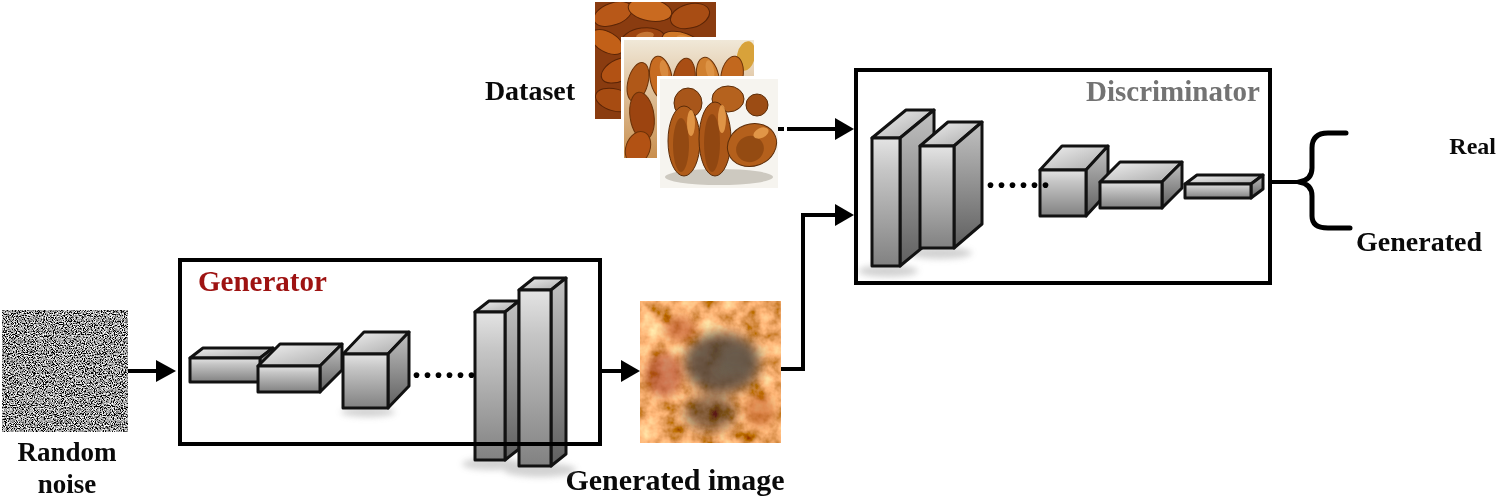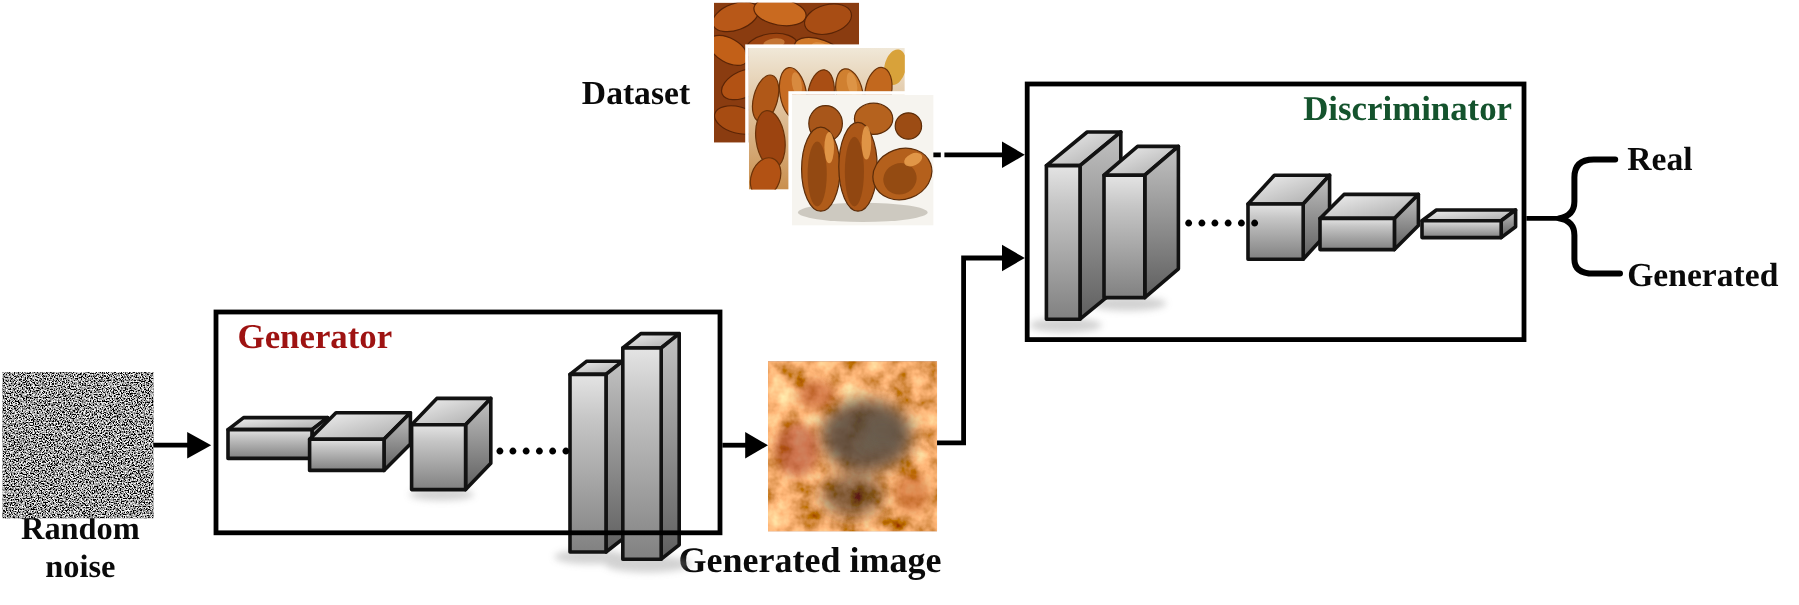--- a/index.html
+++ b/index.html
@@ -4,21 +4,21 @@
 <style>
   html,body{margin:0;padding:0;background:#ffffff;}
   #canvas{
     position:relative;
     width:1499px;height:504px;
     background:#ffffff;
     overflow:hidden;
     font-family:"Liberation Serif","DejaVu Serif",serif;
     color:#000;
   }
-  .abs{position:absolute;}
+  .abs{position:absolute;margin-top:12px;}
   .lbl{
     font-weight:bold;
     color:#0a0a0a;
     text-align:center;
     line-height:1.18;
   }
   .box{
     position:absolute;
     border:4px solid #000;
     background:transparent;
@@ -47,34 +47,34 @@
     position:absolute;
     z-index:4;
     overflow:hidden;
   }
   .img-frame svg{display:block;}
   .white-border{border:3px solid #ffffff;}
   #overlay{position:absolute;left:0;top:0;z-index:1;}
   #noise-label{left:8px;top:425px;width:118px;font-size:27px;}
   #dataset-label{left:470px;top:62px;width:120px;font-size:28px;}
   #genimg-label{left:562px;top:450px;width:226px;font-size:30px;white-space:nowrap;}
-  #real-label{left:1356px;top:118px;width:140px;font-size:28px;text-align:left;line-height:32px;}
+  #real-label{left:1356px;top:118px;width:140px;font-size:24px;text-align:right;line-height:32px;}
   #generated-label{left:1356px;top:214px;width:143px;font-size:28px;text-align:left;line-height:32px;}
 </style>
 </head>
 <body>
 
 <div id="canvas">
 
   <div class="box" style="left:178px;top:258px;width:424px;height:188px;">
     <div class="box-title" style="left: 16px; top: 4px; color: rgb(158, 19, 18);">Generator</div>
   </div>
 
   <div class="box" style="left:854px;top:68px;width:418px;height:217px;">
-    <div class="box-title" style="right: 8px; top: 4px; color: #14532d;">Discriminator</div>
+    <div class="box-title" style="right: 8px; top: 4px; color: #737373;">Discriminator</div>
   </div>
 
   <svg id="overlay" width="1499" height="504" viewBox="0 0 1499 504">
     <defs>
       <linearGradient id="gFront" x1="0" y1="0" x2="0" y2="1">
         <stop offset="0" stop-color="#e4e4e4"></stop>
           <stop offset="0.25" stop-color="#c6c6c6"></stop>
           <stop offset="1" stop-color="#818181"></stop>
       </linearGradient>
       <linearGradient id="gSide" x1="0" y1="0" x2="0" y2="1">

